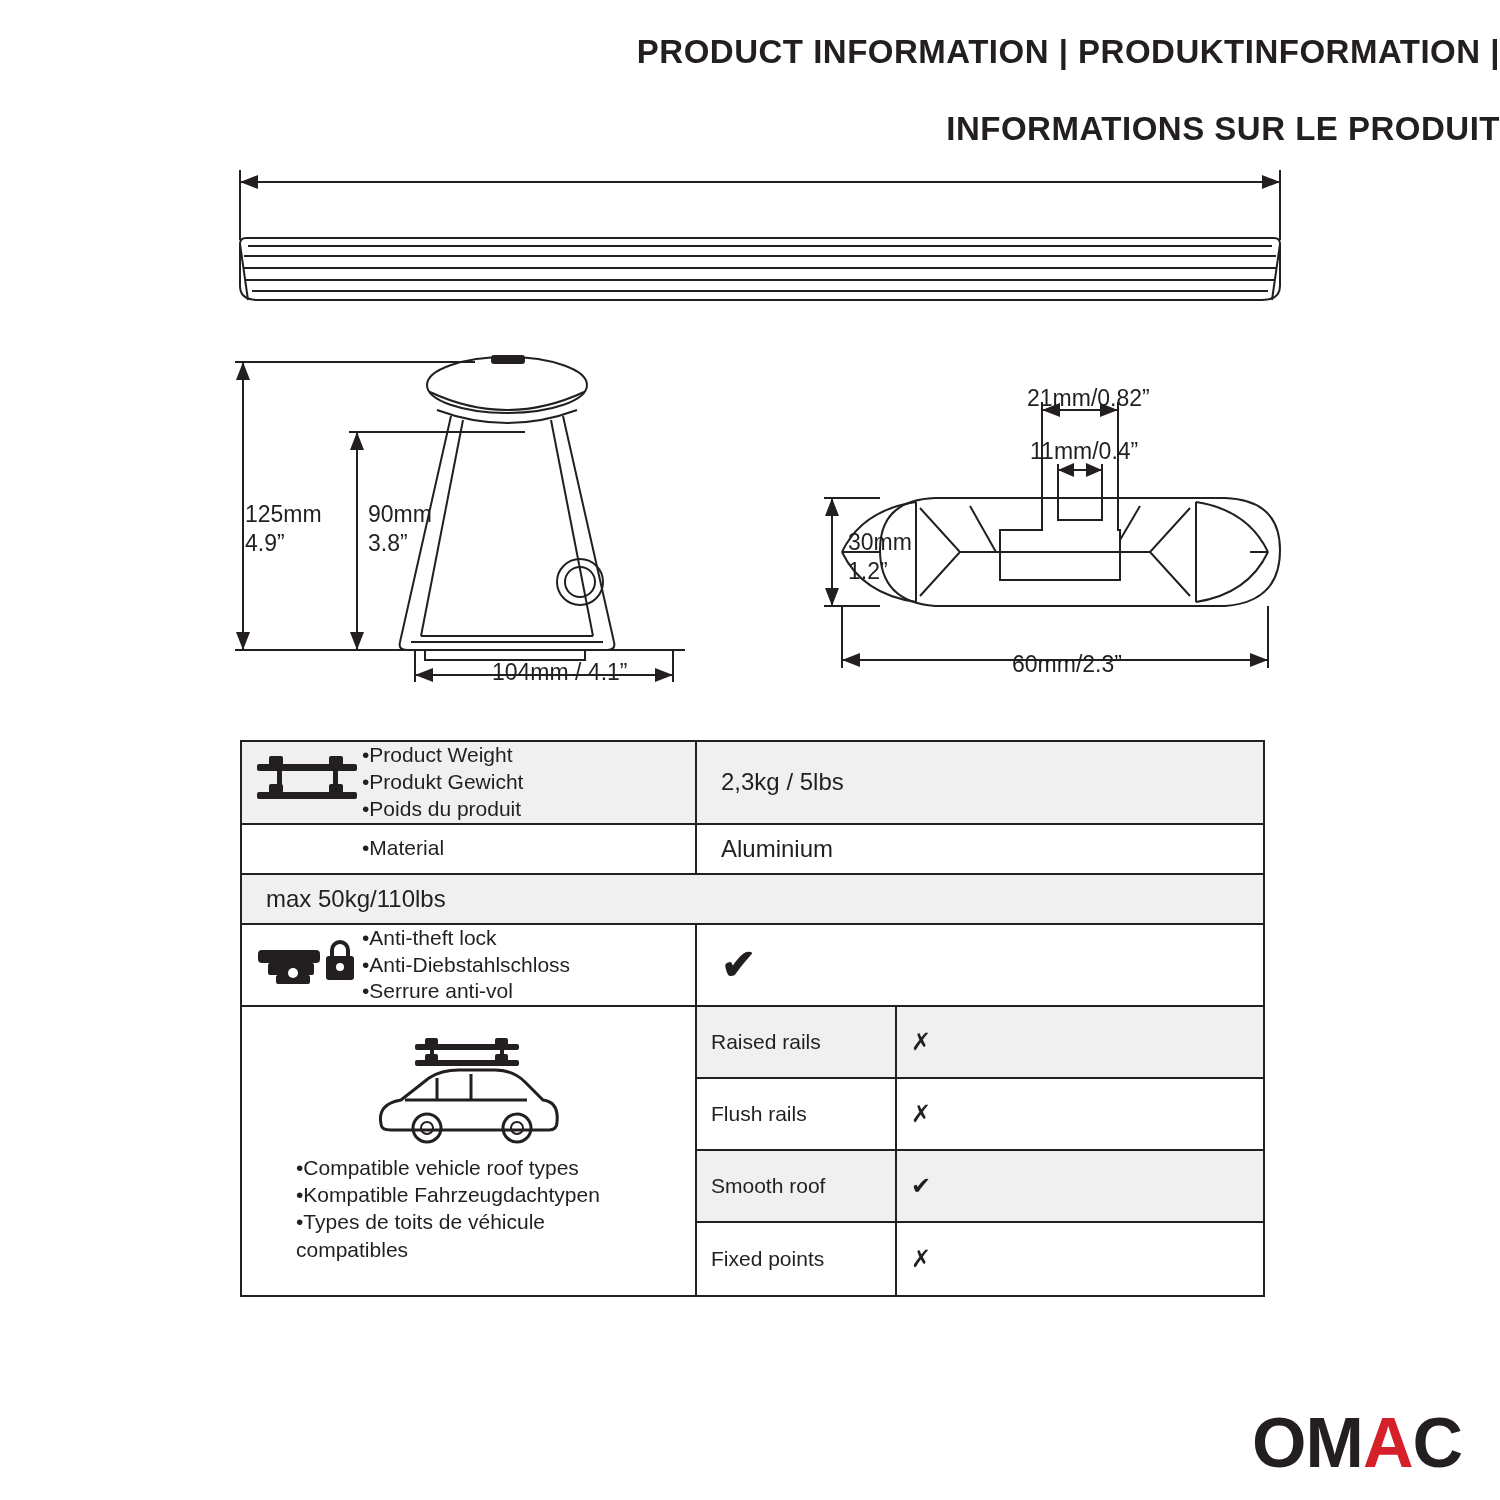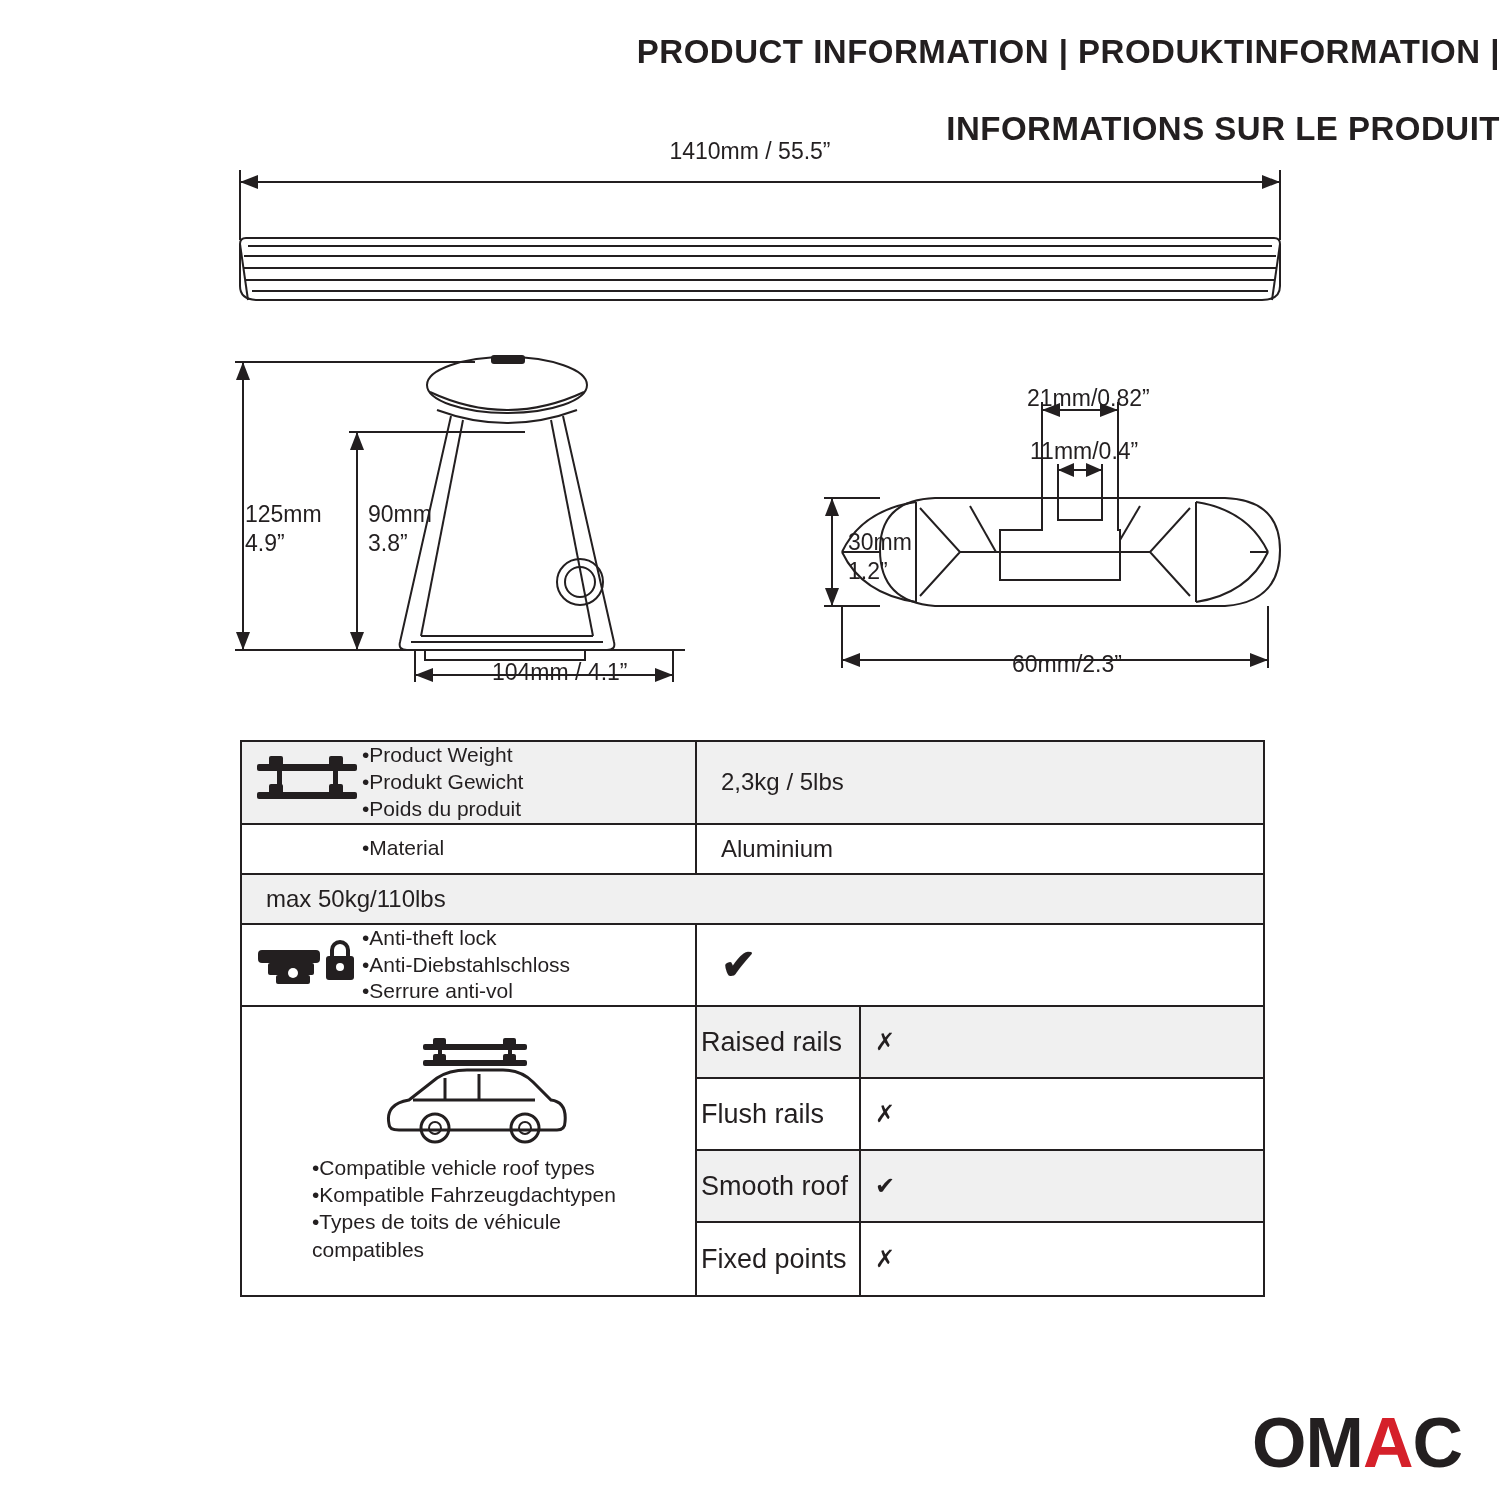--- a/index.html
+++ b/index.html
@@ -118,40 +118,40 @@
     flex-direction: column;
   }
   .rt-row {
     display: flex;
     border-bottom: 2px solid #231f20;
     height: 72px;
     box-sizing: border-box;
   }
   .rt-row:last-child { border-bottom: none; }
   .rt-name {
-    width: 164px;
+    width: 200px;
     box-sizing: border-box;
     display: flex;
     align-items: center;
-    padding-left: 4px;
-    font-size: 27px;
+    padding-left: 14px;
+    font-size: 21px;
     border-right: 2px solid #231f20;
   }
   .rt-val {
     flex: 1;
     display: flex;
     align-items: center;
     padding-left: 14px;
     font-size: 24px;
   }
   .vehicle-cell {
     width: 455px;
     box-sizing: border-box;
     border-right: 2px solid #231f20;
-    padding: 10px 10px 12px 22px;
+    padding: 10px 10px 12px 6px;
     display: flex;
     flex-direction: column;
     align-items: flex-start;
     justify-content: center;
   }
   .vehicle-img { align-self: center; margin-bottom: 6px; }
   .vehicle-labels {
     font-size: 21px;
     line-height: 1.3;
     padding-left: 48px;
@@ -175,21 +175,20 @@
 </head>
 <body>
 
 <div class="page">
 
   <div class="title">
     <span>PRODUCT INFORMATION | PRODUKTINFORMATION |</span>
     <span class="l2">INFORMATIONS SUR LE PRODUIT</span>
   </div>
 
-  <div class="topdim-label">1410mm / 55.5”</div>
 
   <div class="svgwrap" style="left:200px; top:160px;">
     <svg width="1120" height="160" viewBox="0 0 1120 160">
       <g stroke="#231f20" stroke-width="2" fill="none">
 
         <line x1="40" y1="22" x2="1080" y2="22"></line>
         <polygon points="40,22 58,15 58,29" fill="#231f20" stroke="none"></polygon>
         <polygon points="1080,22 1062,15 1062,29" fill="#231f20" stroke="none"></polygon>
 
         <line x1="40" y1="10" x2="40" y2="80"></line>

